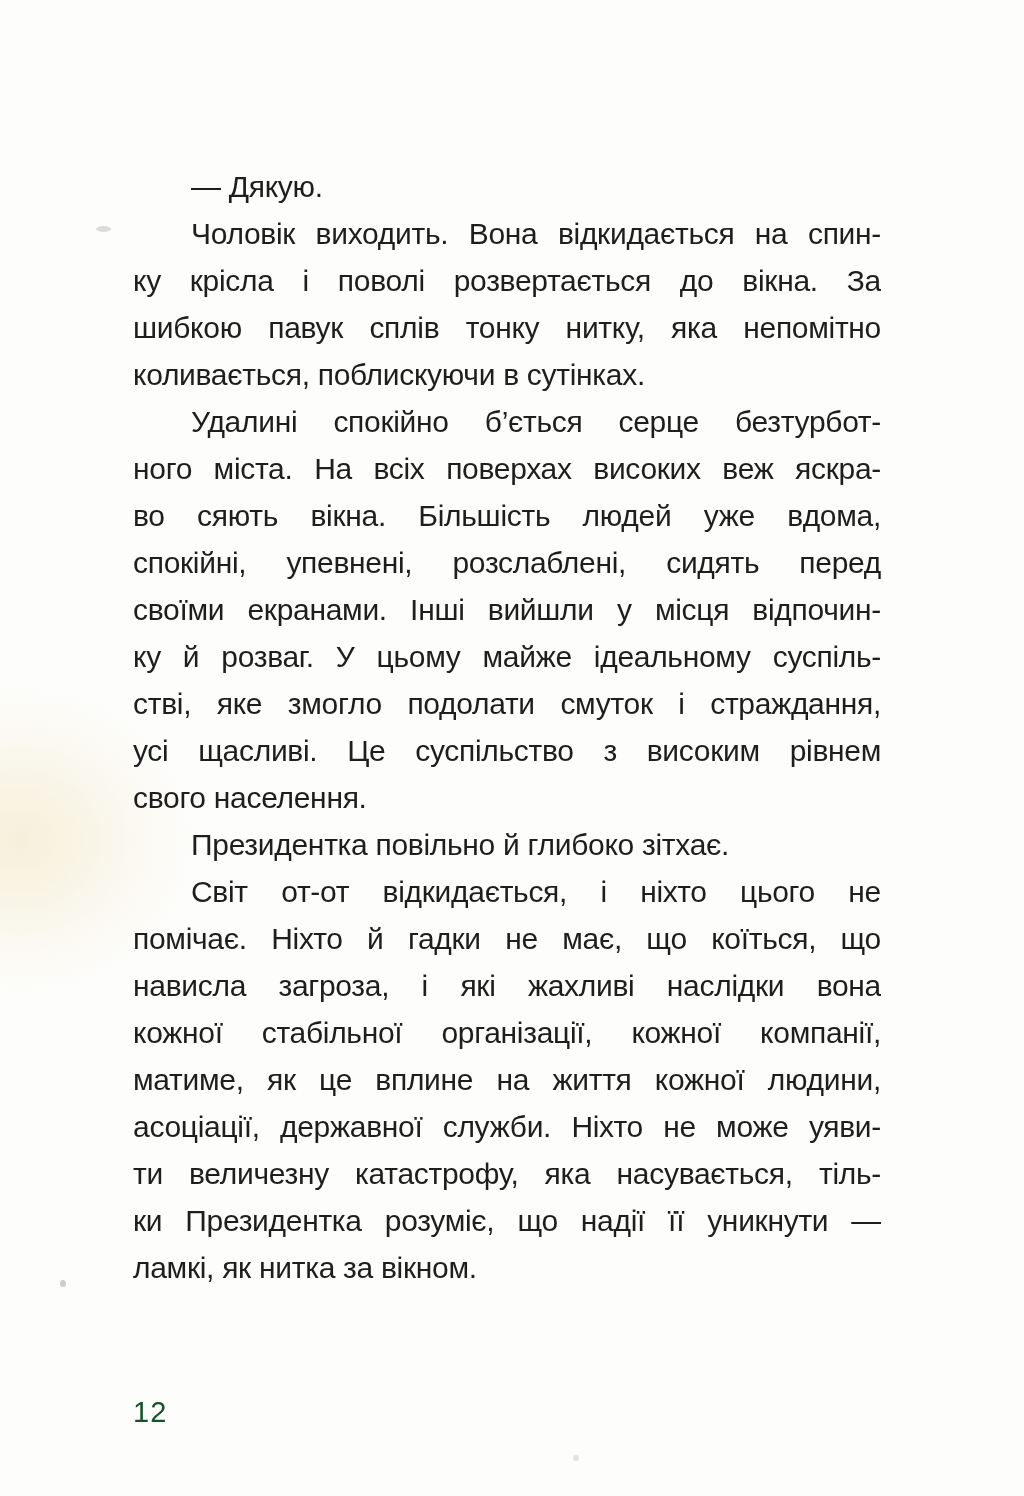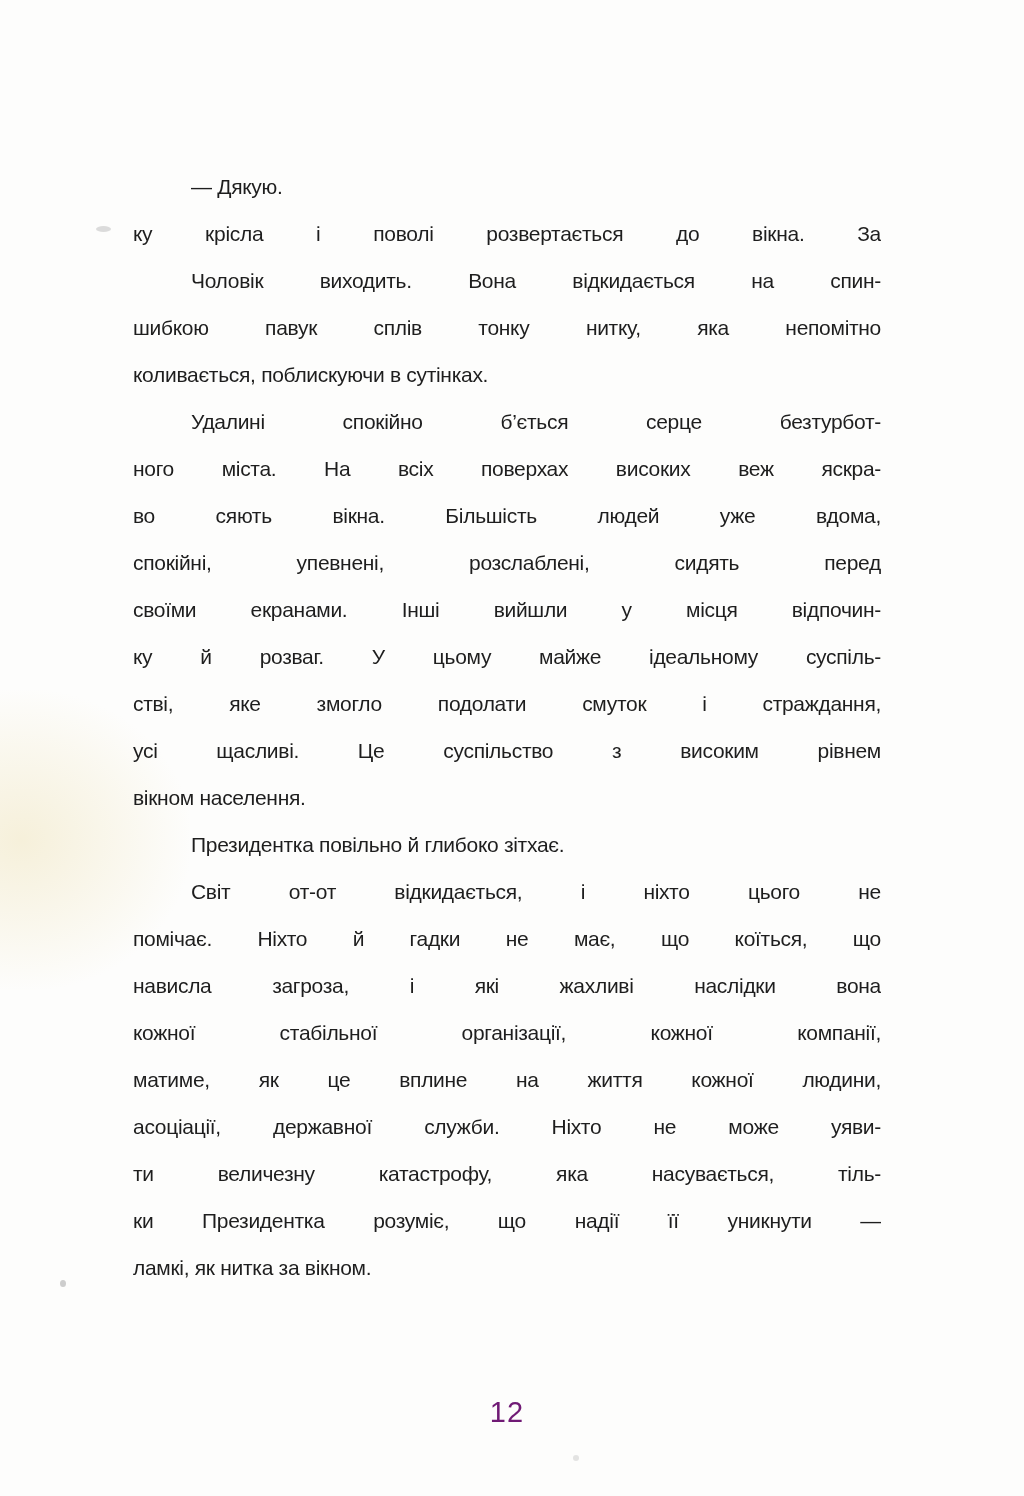--- a/index.html
+++ b/index.html
@@ -39,80 +39,80 @@
   .speck-c { left: 573px; top: 1455px; width: 6px;  height: 6px;  background: #c4c4c4; opacity: .45; }
 
   .text-block {
     position: absolute;
     left: 133px;
     top: 163px;
     width: 748px;
   }
   .para { margin: 0; padding: 0; }
   .line {
-    font-size: 21px;
+    font-size: 30px;
     line-height: 47px;
     height: 47px;
     overflow: hidden;
     letter-spacing: -0.3px;
     text-align: justify;
     text-align-last: justify;
     white-space: normal;
   }
   .line.plast {
     text-align: left;
     text-align-last: left;
   }
   .line.first {
     text-indent: 58px;
   }
   .page-number {
     position: absolute;
     left: 133px;
     top: 1396px;
     width: 748px;
-    text-align: center;
+    text-align: left;
     font-size: 29px;
     letter-spacing: 1px;
-    color: #701a75;
+    color: #14532d;
   }
 </style>
 </head>
 <body>
 
 <div class="page">
 
   <div class="blotch"></div>
   <div class="speck speck-a"></div>
   <div class="speck speck-b"></div>
   <div class="speck speck-c"></div>
 
   <div class="text-block">
 
     <div class="para">
       <div class="line first plast">— Дякую.</div>
     </div>
 
     <div class="para">
+      <div class="line first">Чоловік виходить. Вона відкидається на спин-</div>
       <div class="line">ку крісла і поволі розвертається до вікна. За</div>
-      <div class="line first">Чоловік виходить. Вона відкидається на спин-</div>
       <div class="line">шибкою павук сплів тонку нитку, яка непомітно</div>
       <div class="line plast">коливається, поблискуючи в сутінках.</div>
     </div>
 
     <div class="para">
       <div class="line first">Удалині спокійно б’ється серце безтурбот-</div>
       <div class="line">ного міста. На всіх поверхах високих веж яскра-</div>
       <div class="line">во сяють вікна. Більшість людей уже вдома,</div>
       <div class="line">спокійні, упевнені, розслаблені, сидять перед</div>
       <div class="line">своїми екранами. Інші вийшли у місця відпочин-</div>
       <div class="line">ку й розваг. У цьому майже ідеальному суспіль-</div>
       <div class="line">стві, яке змогло подолати смуток і страждання,</div>
       <div class="line">усі щасливі. Це суспільство з високим рівнем</div>
-      <div class="line plast">вікном населення.</div>
+      <div class="line plast">свого населення.</div>
     </div>
 
     <div class="para">
       <div class="line first plast">Президентка повільно й глибоко зітхає.</div>
     </div>
 
     <div class="para">
       <div class="line first">Світ от-от відкидається, і ніхто цього не</div>
       <div class="line">помічає. Ніхто й гадки не має, що коїться, що</div>
       <div class="line">нависла загроза, і які жахливі наслідки вона</div>

